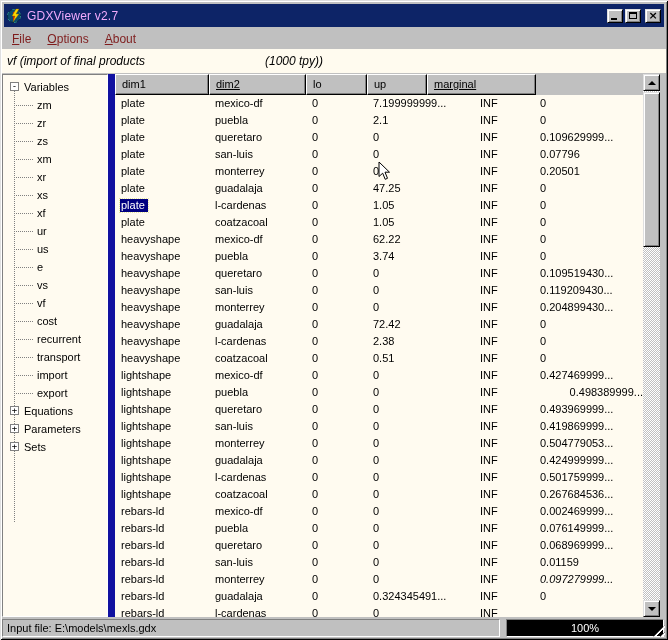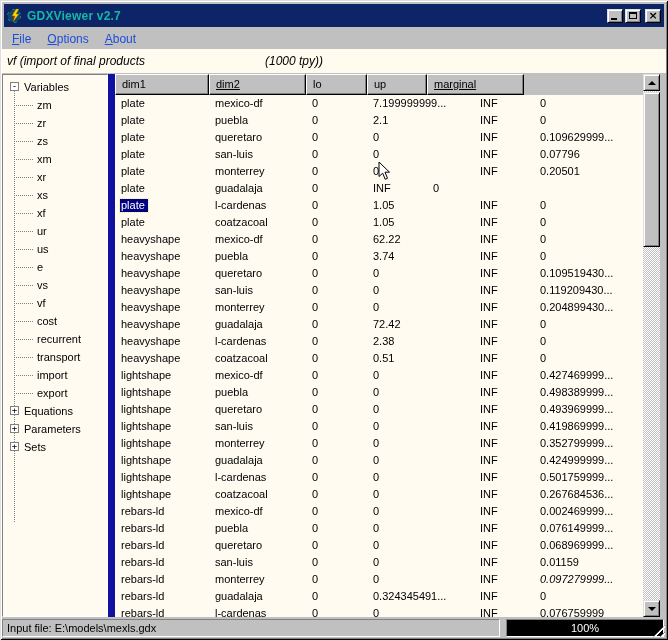--- a/index.html
+++ b/index.html
@@ -11,36 +11,36 @@
     box-shadow: inset 1px 1px 0 #dfdfdf, inset -1px -1px 0 #000,
                 inset 2px 2px 0 #fff, inset -2px -2px 0 #808080;
   }
 
   
   .titlebar {
     position:absolute; left:4px; top:4px; right:4px; height:23px;
     background:#0d2467; display:flex; align-items:center; padding:0 3px;
   }
   .title-icon { width:16px; height:16px; margin-right:4px; flex:0 0 auto; }
-  .title-text { color:#14b8a6; font-weight:bold; font-size:12px; letter-spacing:0.2px; }
+  .title-text { color:#f0abfc; font-weight:normal; font-size:12px; letter-spacing:0.2px; }
   .title-btns { margin-left:auto; display:flex; align-items:center; }
   .tbtn {
     width:16px; height:14px; background:#c0c0c0; position:relative;
     border:1px solid; border-color:#dfdfdf #000 #000 #dfdfdf;
     box-shadow: inset 1px 1px 0 #fff, inset -1px -1px 0 #808080;
     margin-left:2px; display:flex; align-items:center; justify-content:center;
   }
   .tbtn.close { margin-left:4px; }
   .glyph-min { position:absolute; left:3px; bottom:2px; width:6px; height:2px; background:#000; }
   .glyph-max { width:8px; height:7px; border:1px solid #000; border-top:2px solid #000; }
   .glyph-close { font-size:11px; font-weight:bold; color:#000; line-height:10px; font-family:"DejaVu Sans", sans-serif; }
 
   
   .menubar { position:absolute; left:4px; top:29px; right:4px; height:20px; display:flex; align-items:center; }
-  .menu-item { font-size:12px; color:#1d4ed8; padding:2px 8px 3px 8px; }
+  .menu-item { font-size:12px; color:#7f1d1d; padding:2px 8px 3px 8px; }
   .menu-item u { text-decoration:underline; }
 
   
   .infobar {
     position:absolute; left:2px; top:49px; right:2px; height:24px;
     background:#fffbef; font-style:italic; font-size:12px; color:#000;
   }
   .info-left { position:absolute; left:5px; top:5px; white-space:pre; }
   .info-right { position:absolute; left:263px; top:5px; white-space:pre; }
 
@@ -269,21 +269,21 @@
   </div>
 
   <div class="splitter"></div>
 
   <div class="grid">
     <div class="grid-header" id="grid-header">
         <div class="hcell" style="width: 94px;">dim1</div>
         <div class="hcell" style="width: 97px; text-decoration: underline;">dim2</div>
         <div class="hcell" style="width: 61px;">lo</div>
         <div class="hcell" style="width: 60px;">up</div>
-        <div class="hcell" style="width: 97px; text-decoration: underline;">marginal</div>
+        <div class="hcell" style="width: 109px; text-decoration: underline;">marginal</div>
       </div>
     <div class="grid-body" id="grid-body">
         <div class="trow">
           <div class="tcell" style="width: 94px;">plate</div>
           <div class="tcell" style="width: 97px;">mexico-df</div>
           <div class="tcell" style="width: 61px;">0</div>
           <div class="tcell" style="width: 107px;">7.199999999...</div>
           <div class="tcell" style="width: 60px;">INF</div>
           <div class="tcell" style="width: 109px;">0</div>
         </div>
@@ -316,20 +316,21 @@
           <div class="tcell" style="width: 97px;">monterrey</div>
           <div class="tcell" style="width: 61px;">0</div>
           <div class="tcell" style="width: 107px;">0</div>
           <div class="tcell" style="width: 60px;">INF</div>
           <div class="tcell" style="width: 109px;">0.20501</div>
         </div>
         <div class="trow">
           <div class="tcell" style="width: 94px;">plate</div>
           <div class="tcell" style="width: 97px;">guadalaja</div>
           <div class="tcell" style="width: 61px;">0</div>
+          <div class="tcell" style="width: 107px;">47.25</div>
           <div class="tcell" style="width: 60px;">INF</div>
           <div class="tcell" style="width: 109px;">0</div>
         </div>
         <div class="trow">
           <div class="tcell" style="width: 94px;"><span class="sel-chip">plate</span></div>
           <div class="tcell" style="width: 97px;">l-cardenas</div>
           <div class="tcell" style="width: 61px;">0</div>
           <div class="tcell" style="width: 107px;">1.05</div>
           <div class="tcell" style="width: 60px;">INF</div>
           <div class="tcell" style="width: 109px;">0</div>
@@ -413,21 +414,21 @@
           <div class="tcell" style="width: 107px;">0</div>
           <div class="tcell" style="width: 60px;">INF</div>
           <div class="tcell" style="width: 109px;">0.427469999...</div>
         </div>
         <div class="trow">
           <div class="tcell" style="width: 94px;">lightshape</div>
           <div class="tcell" style="width: 97px;">puebla</div>
           <div class="tcell" style="width: 61px;">0</div>
           <div class="tcell" style="width: 107px;">0</div>
           <div class="tcell" style="width: 60px;">INF</div>
-          <div class="tcell" style="width: 109px;">0.498389999...</div>
+          <div class="tcell" style="width: 109px; text-align: right;">0.498389999...</div>
         </div>
         <div class="trow">
           <div class="tcell" style="width: 94px;">lightshape</div>
           <div class="tcell" style="width: 97px;">queretaro</div>
           <div class="tcell" style="width: 61px;">0</div>
           <div class="tcell" style="width: 107px;">0</div>
           <div class="tcell" style="width: 60px;">INF</div>
           <div class="tcell" style="width: 109px;">0.493969999...</div>
         </div>
         <div class="trow">
@@ -437,21 +438,21 @@
           <div class="tcell" style="width: 107px;">0</div>
           <div class="tcell" style="width: 60px;">INF</div>
           <div class="tcell" style="width: 109px;">0.419869999...</div>
         </div>
         <div class="trow">
           <div class="tcell" style="width: 94px;">lightshape</div>
           <div class="tcell" style="width: 97px;">monterrey</div>
           <div class="tcell" style="width: 61px;">0</div>
           <div class="tcell" style="width: 107px;">0</div>
           <div class="tcell" style="width: 60px;">INF</div>
-          <div class="tcell" style="width: 109px;">0.352799999...</div>
+          <div class="tcell" style="width: 109px;">0.504779053...</div>
         </div>
         <div class="trow">
           <div class="tcell" style="width: 94px;">lightshape</div>
           <div class="tcell" style="width: 97px;">guadalaja</div>
           <div class="tcell" style="width: 61px;">0</div>
           <div class="tcell" style="width: 107px;">0</div>
           <div class="tcell" style="width: 60px;">INF</div>
           <div class="tcell" style="width: 109px;">0.424999999...</div>
         </div>
         <div class="trow">
@@ -517,21 +518,20 @@
           <div class="tcell" style="width: 107px;">0.324345491...</div>
           <div class="tcell" style="width: 60px;">INF</div>
           <div class="tcell" style="width: 109px;">0</div>
         </div>
         <div class="trow">
           <div class="tcell" style="width: 94px;">rebars-ld</div>
           <div class="tcell" style="width: 97px;">l-cardenas</div>
           <div class="tcell" style="width: 61px;">0</div>
           <div class="tcell" style="width: 107px;">0</div>
           <div class="tcell" style="width: 60px;">INF</div>
-          <div class="tcell" style="width: 109px;">0.076759999</div>
         </div>
       </div>
   </div>
 
   <div class="vscroll">
     <span class="sbtn up">
         <span class="arr-up"></span>
       </span>
     <span class="vthumb"></span>
     <span class="sbtn down">

